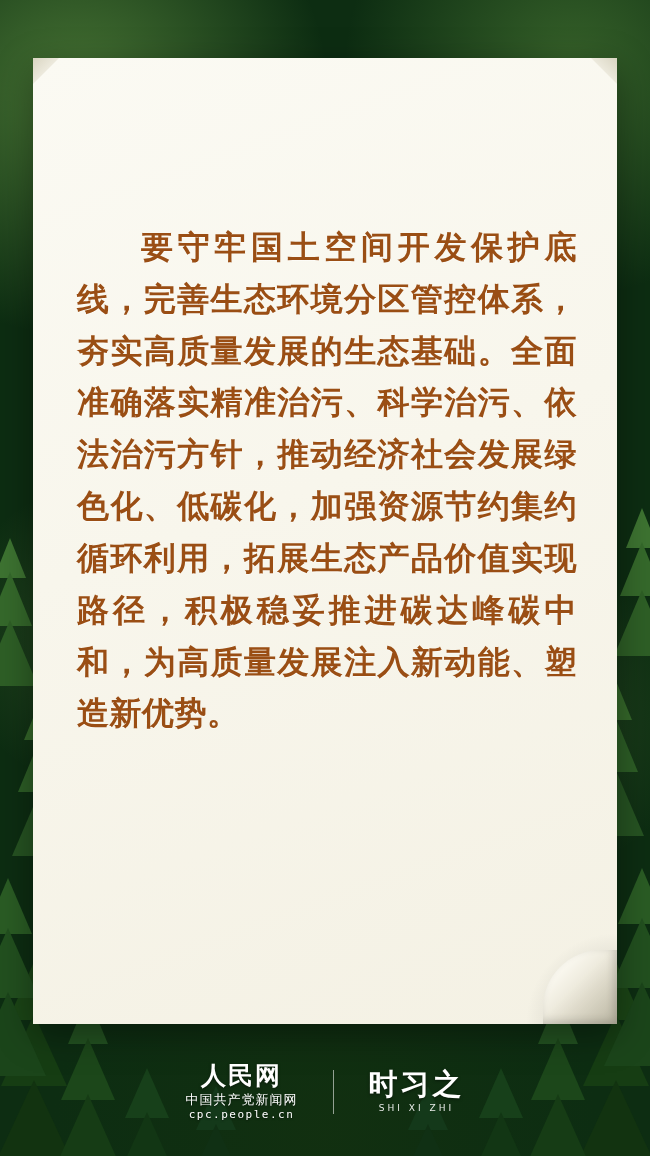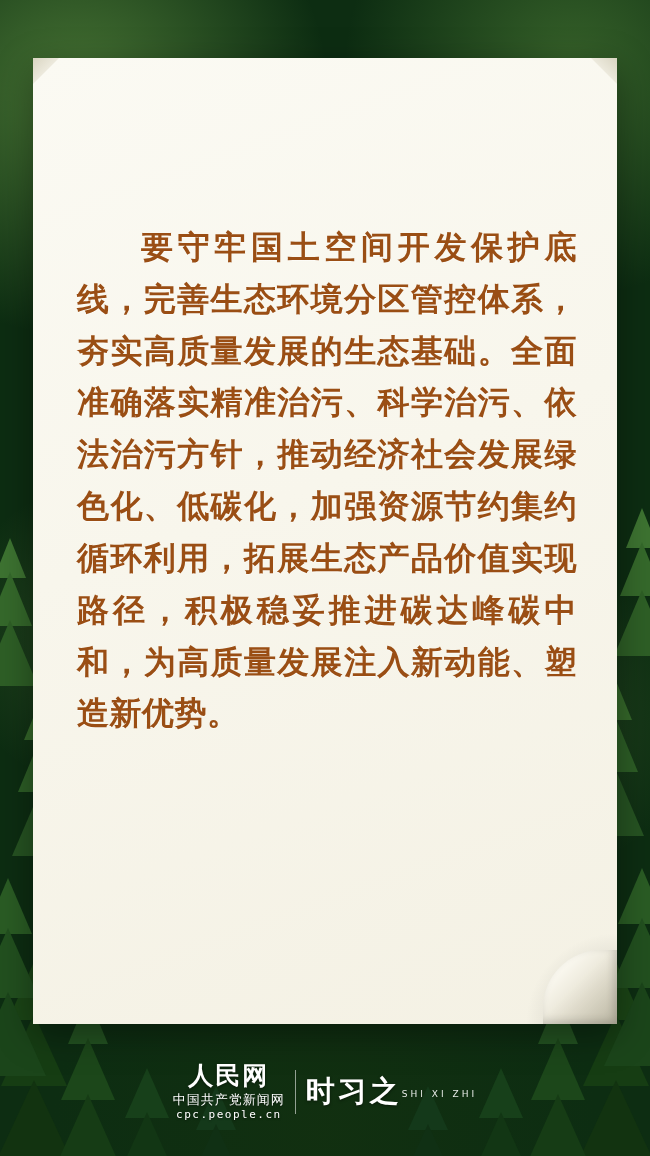--- a/index.html
+++ b/index.html
@@ -154,21 +154,21 @@
   }
 
   
   .footer {
     position: absolute;
     left: 0; right: 0;
     bottom: 36px;
     display: flex;
     align-items: center;
     justify-content: center;
-    gap: 10px;
+    gap: 35px;
   }
   .logo-people {
     display: flex;
     flex-direction: column;
     align-items: center;
     color: #ffffff;
     line-height: 1;
   }
   .logo-people .cn {
     font-size: 25px;
@@ -191,21 +191,21 @@
     font-family: "DejaVu Sans Mono", monospace;
     text-shadow: 0 1px 2px rgba(0,0,0,.5);
   }
   .divider-v {
     width: 1px;
     height: 44px;
     background: rgba(255,255,255,.55);
   }
   .logo-shixi {
     display: flex;
-    flex-direction: row;
+    flex-direction: column;
     align-items: center;
     color: #ffffff;
     line-height: 1;
   }
   .logo-shixi .cn {
     font-size: 29px;
     font-weight: 700;
     letter-spacing: 3px;
     font-family: "DejaVu Serif", "Liberation Serif", serif;
     text-shadow: 0 1px 3px rgba(0,0,0,.5);

